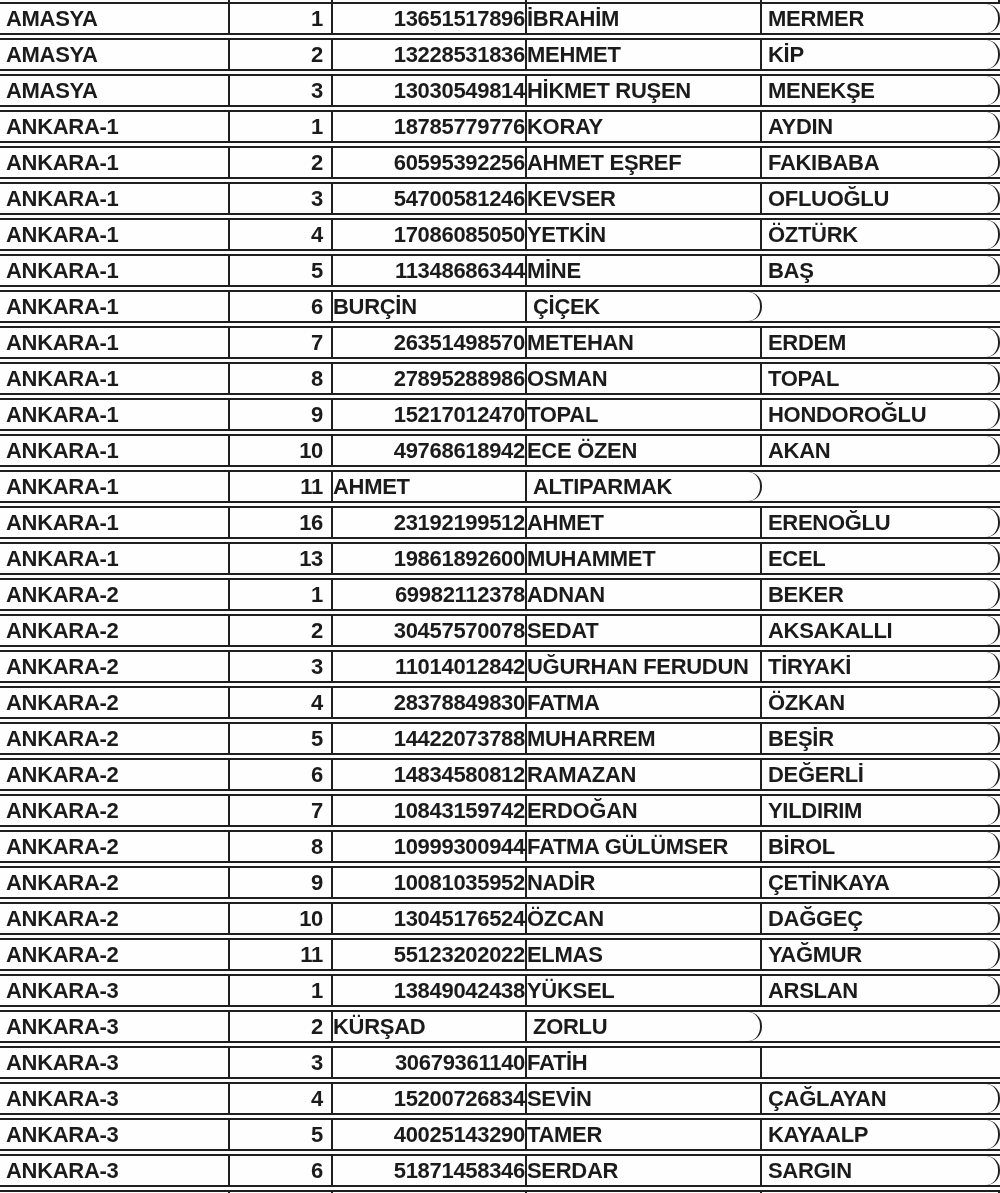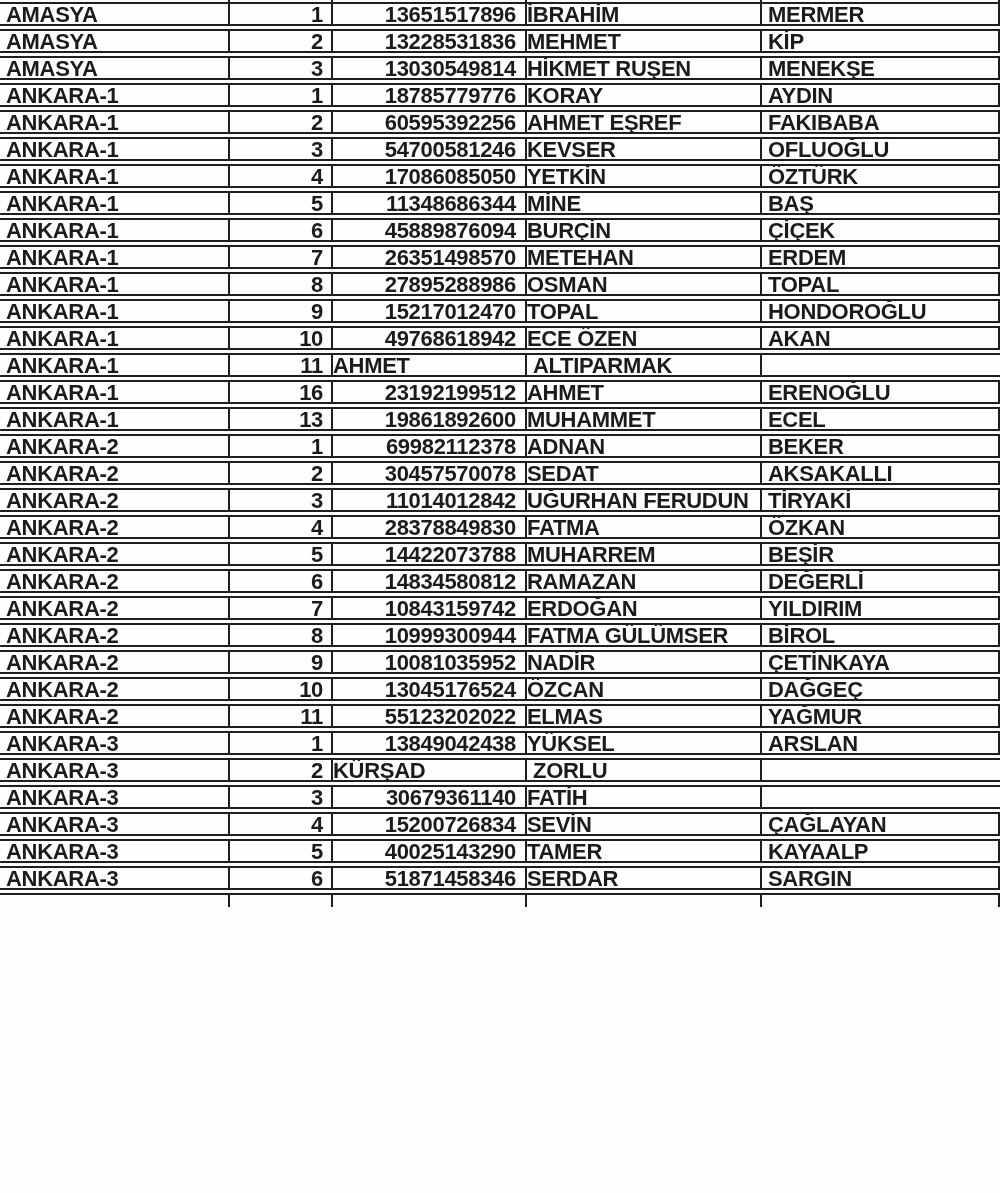--- a/index.html
+++ b/index.html
@@ -16,21 +16,21 @@
     display: grid;
     grid-template-columns: 230px 103px 194px 235px 238px;
   }
   .cut-row .stub { border-right: 2px solid var(--bc); box-sizing: border-box; }
   .cut-top { height: 2px; }
   .cut-bottom { height: 12px; border-top: 2px solid var(--bc); margin-top: 1px; }
 
   .row {
     display: grid;
     grid-template-columns: 230px 103px 194px 235px 238px;
-    height: 24px;
+    height: 33px;
     box-sizing: border-box;
     border-top: 2px solid var(--bc);
     border-bottom: 2px solid var(--bc);
     margin-bottom: 3px;
     background: #fefefe;
   }
   .cell {
     box-sizing: border-box;
     border-right: 2px solid var(--bc);
     display: flex;
@@ -39,23 +39,23 @@
     font-weight: 700;
     letter-spacing: -0.3px;
     color: #1b1b1b;
     white-space: nowrap;
     overflow: hidden;
     line-height: 1;
     padding-top: 1px;
   }
   .c-province { padding-left: 6px; }
   .c-rank     { justify-content: flex-end; padding-right: 8px; }
-  .c-id       { justify-content: flex-end; padding-right: 9px; }
+  .c-id       { justify-content: flex-end; }
   .c-first    { }
-  .c-last     { padding-left: 6px; }
+  .c-last     { padding-left: 6px; border-radius: 14px; }
 </style>
 </head>
 <body>
 
 <div class="table-wrap">
 
   <div class="cut-row cut-top">
     <div class="stub"></div>
     <div class="stub"></div>
     <div class="stub"></div>
@@ -116,21 +116,20 @@
       <div class="row">
     <div class="cell c-province">ANKARA-1</div>
     <div class="cell c-rank">5</div>
     <div class="cell c-id">11348686344</div>
     <div class="cell c-first">MİNE</div>
     <div class="cell c-last">BAŞ</div>
   </div>
       <div class="row">
     <div class="cell c-province">ANKARA-1</div>
     <div class="cell c-rank">6</div>
-    <div class="cell c-id">45889876094</div>
     <div class="cell c-first">BURÇİN</div>
     <div class="cell c-last">ÇİÇEK</div>
   </div>
       <div class="row">
     <div class="cell c-province">ANKARA-1</div>
     <div class="cell c-rank">7</div>
     <div class="cell c-id">26351498570</div>
     <div class="cell c-first">METEHAN</div>
     <div class="cell c-last">ERDEM</div>
   </div>

